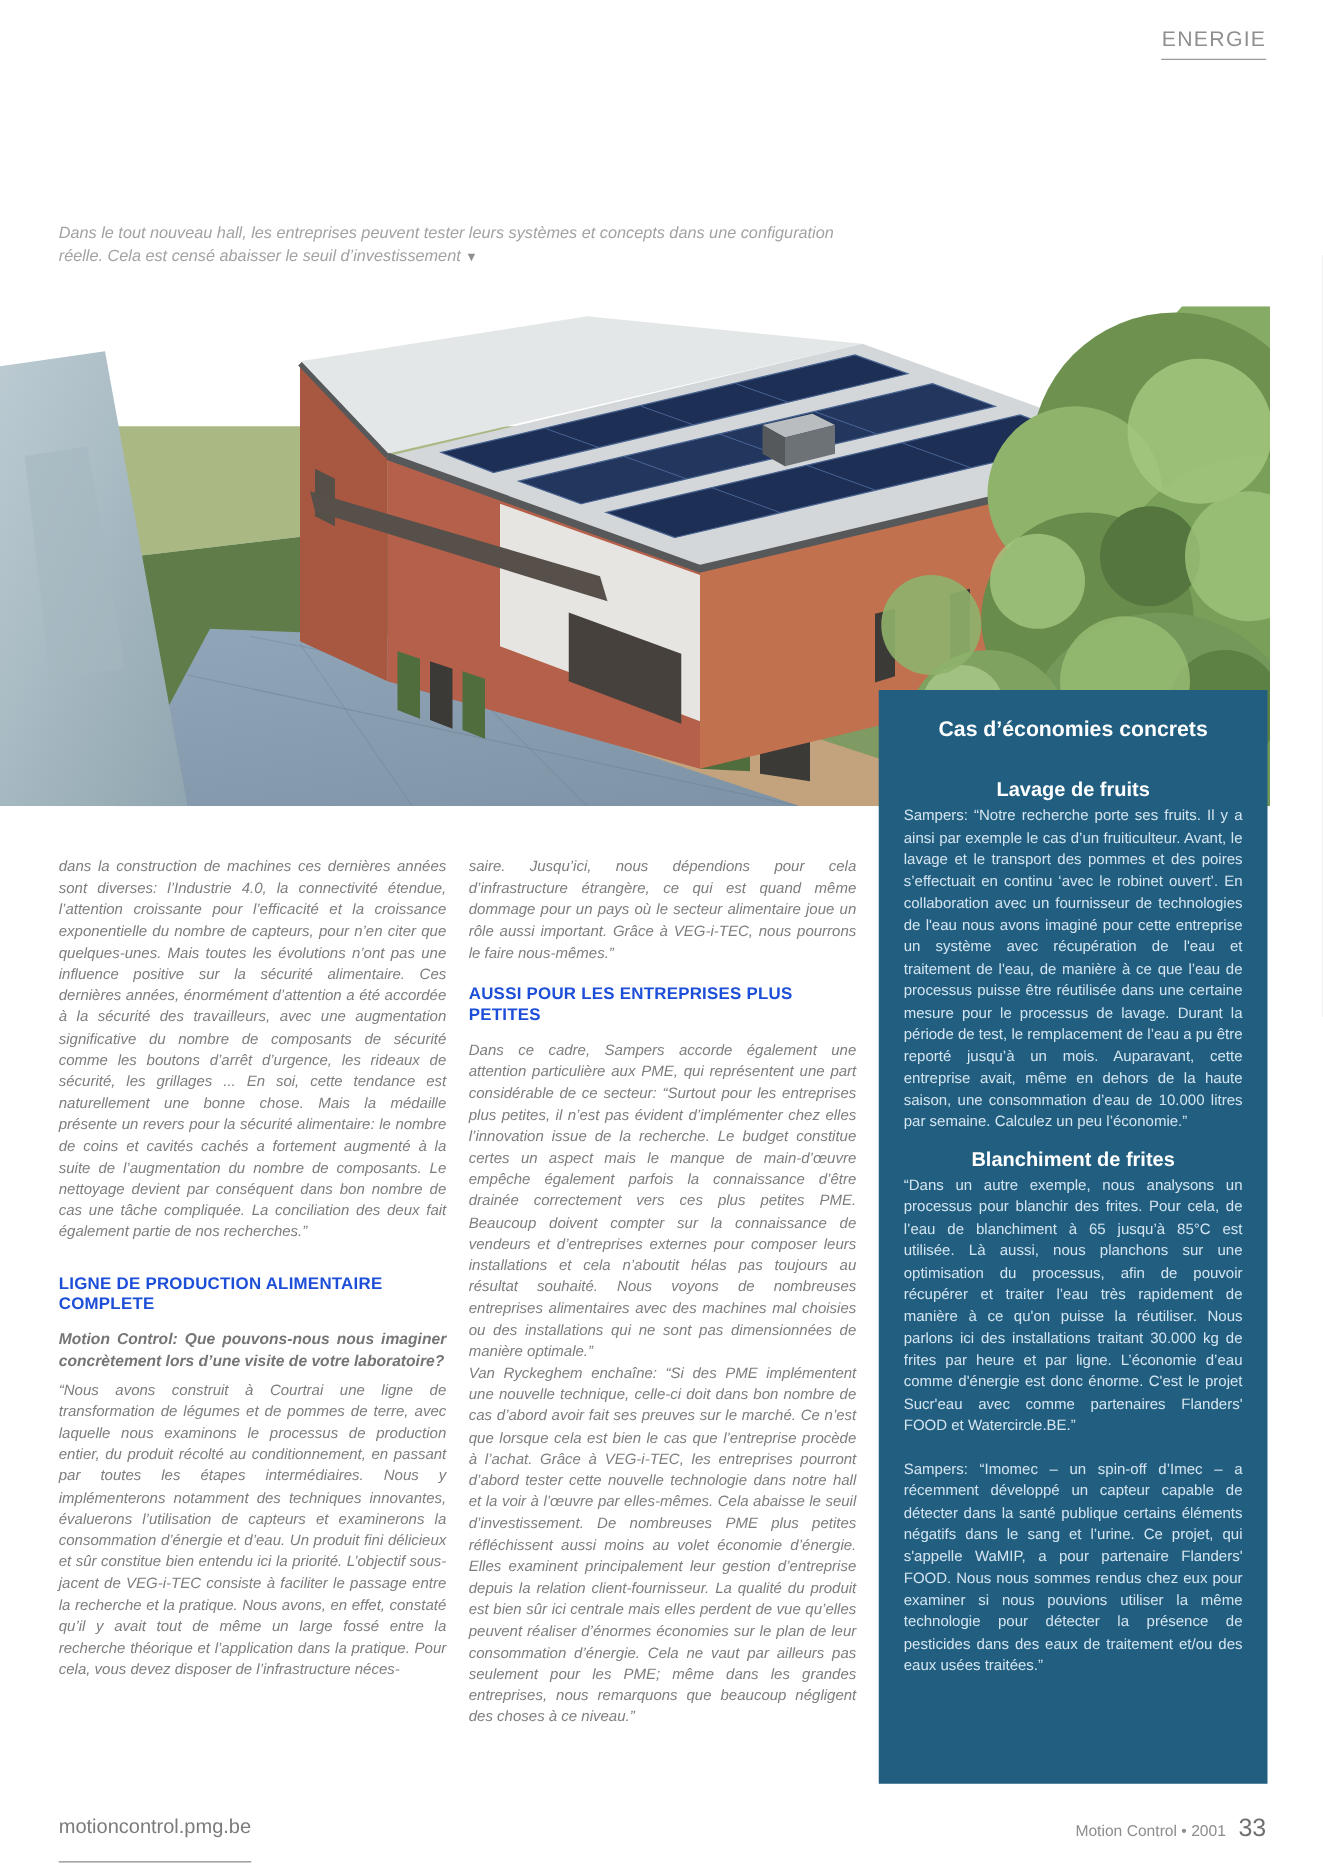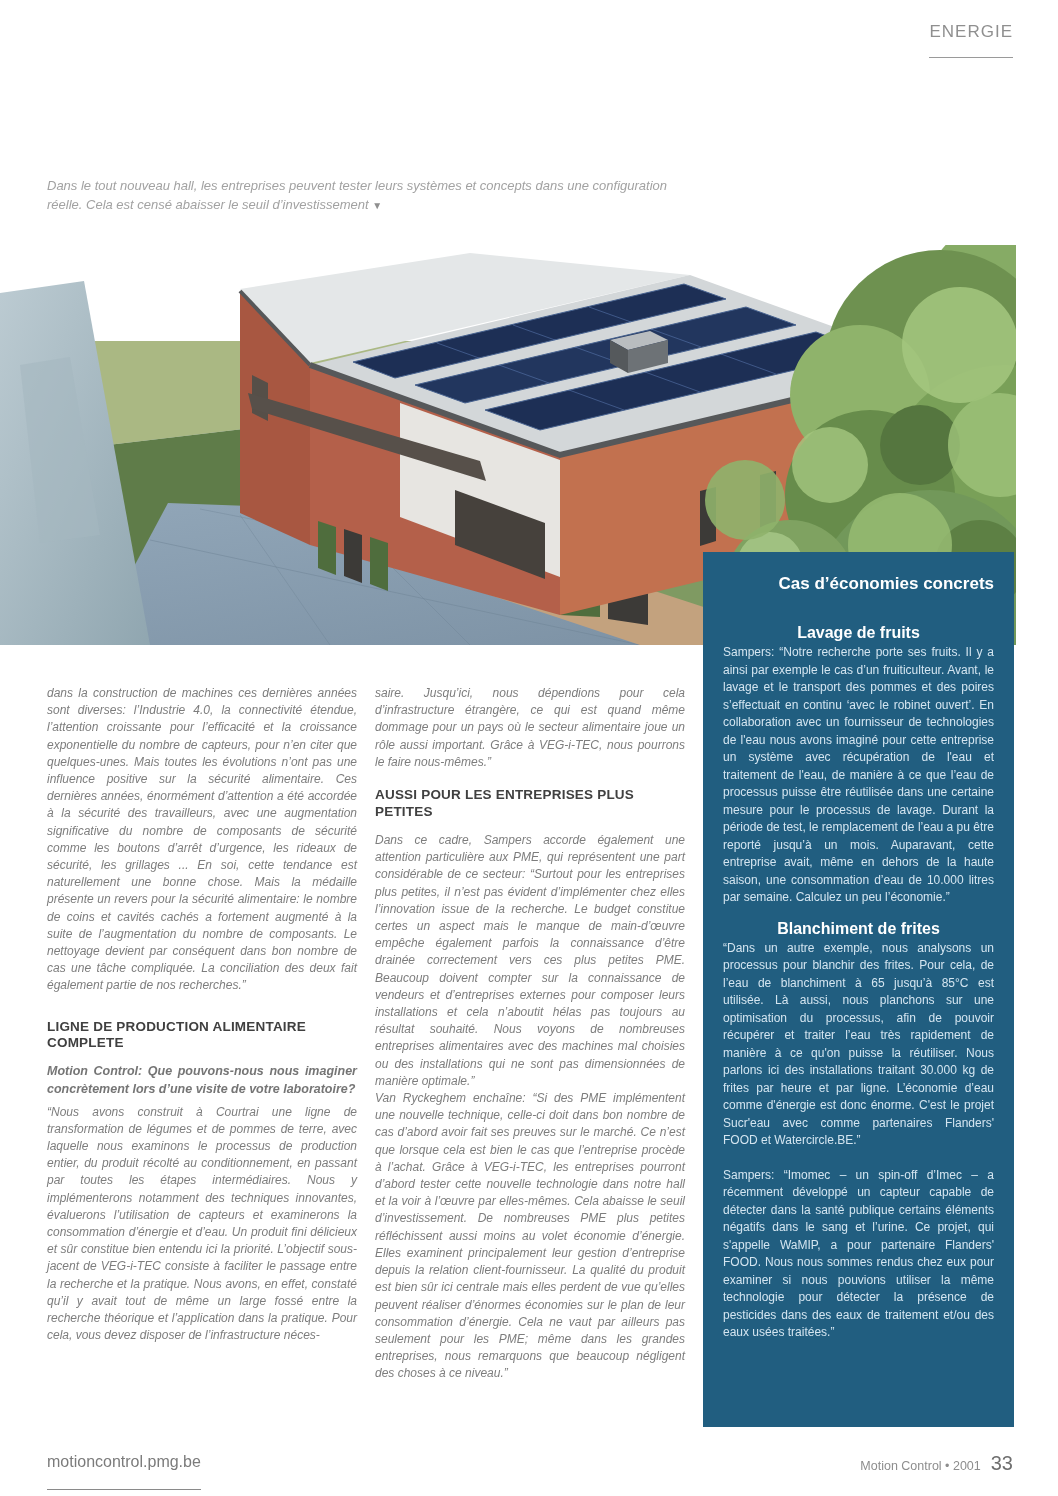--- a/index.html
+++ b/index.html
@@ -3,57 +3,57 @@
 <meta charset="utf-8">
 <style>
   html,body{margin:0;padding:0;background:#e8e8e8;}
   .page{
     position:relative;width:1058px;height:1496px;background:#ffffff;
     overflow:hidden;font-family:"Liberation Sans",sans-serif;margin:0 auto;
   }
   
   .section-label{
     position:absolute;top:22px;right:45px;font-size:17px;letter-spacing:1px;
-    color:#8f8f8f;border-bottom:1px solid #9a9a9a;padding-bottom:15px;
+    color:#8f8f8f;border-bottom:1px solid #9a9a9a;padding-bottom:5px;
   }
   
   .caption{
     position:absolute;left:47px;top:176px;width:650px;
     font-style:italic;font-size:13px;line-height:19px;color:#a2a2a2;
   }
   .caption .arrow{font-style:normal;font-size:10px;color:#8f8f8f;}
   
   .photo{position:absolute;left:0;top:245px;width:1016px;height:400px;overflow:hidden;}
   .photo svg{display:block;}
   
   .col{
     position:absolute;top:685px;width:310px;
     font-size:12px;line-height:17.2px;color:#7d7d7d;text-align:justify;
   }
   .col-1{left:47px;}
   .col-2{left:375px;}
   .col p{margin:0;font-style:italic;}
   .col .para-gap{margin-bottom:24px;}
   .col h2{
-    margin:0 0 10px 0;font-size:13.5px;line-height:16.5px;color:#404040;
+    margin:0 0 10px 0;font-size:13.5px;line-height:16.5px;color:#1d4ed8;
     text-align:left;letter-spacing:.2px;
   }
   .col .question{
     font-weight:bold;font-style:italic;color:#757575;font-size:12.5px;
     line-height:18px;margin:0 0 6px 0;
   }
   .col-2 h2{margin:16px 0 12px 0;}
   
   .side-box{
     position:absolute;left:703px;top:552px;width:311px;height:875px;
     background:#215e80;color:#d4e5f0;box-sizing:border-box;padding:20px 20px 18px 20px;
     font-size:12px;line-height:17.5px;text-align:justify;
   }
   .side-box .box-title{
-    font-size:17px;font-weight:bold;color:#ffffff;text-align:right;
+    font-size:17px;font-weight:bold;color:#ffffff;text-align:center;
     margin:2px 0 30px 0;line-height:20px;
   }
   .side-box h3{
     font-size:16px;font-weight:bold;color:#ffffff;text-align:center;
     margin:0 0 2px 0;line-height:18px;
   }
   .side-box p{margin:0;}
   .side-box .sec2{margin-top:13px;}
   .side-box .followup{margin-top:17px;}
   

